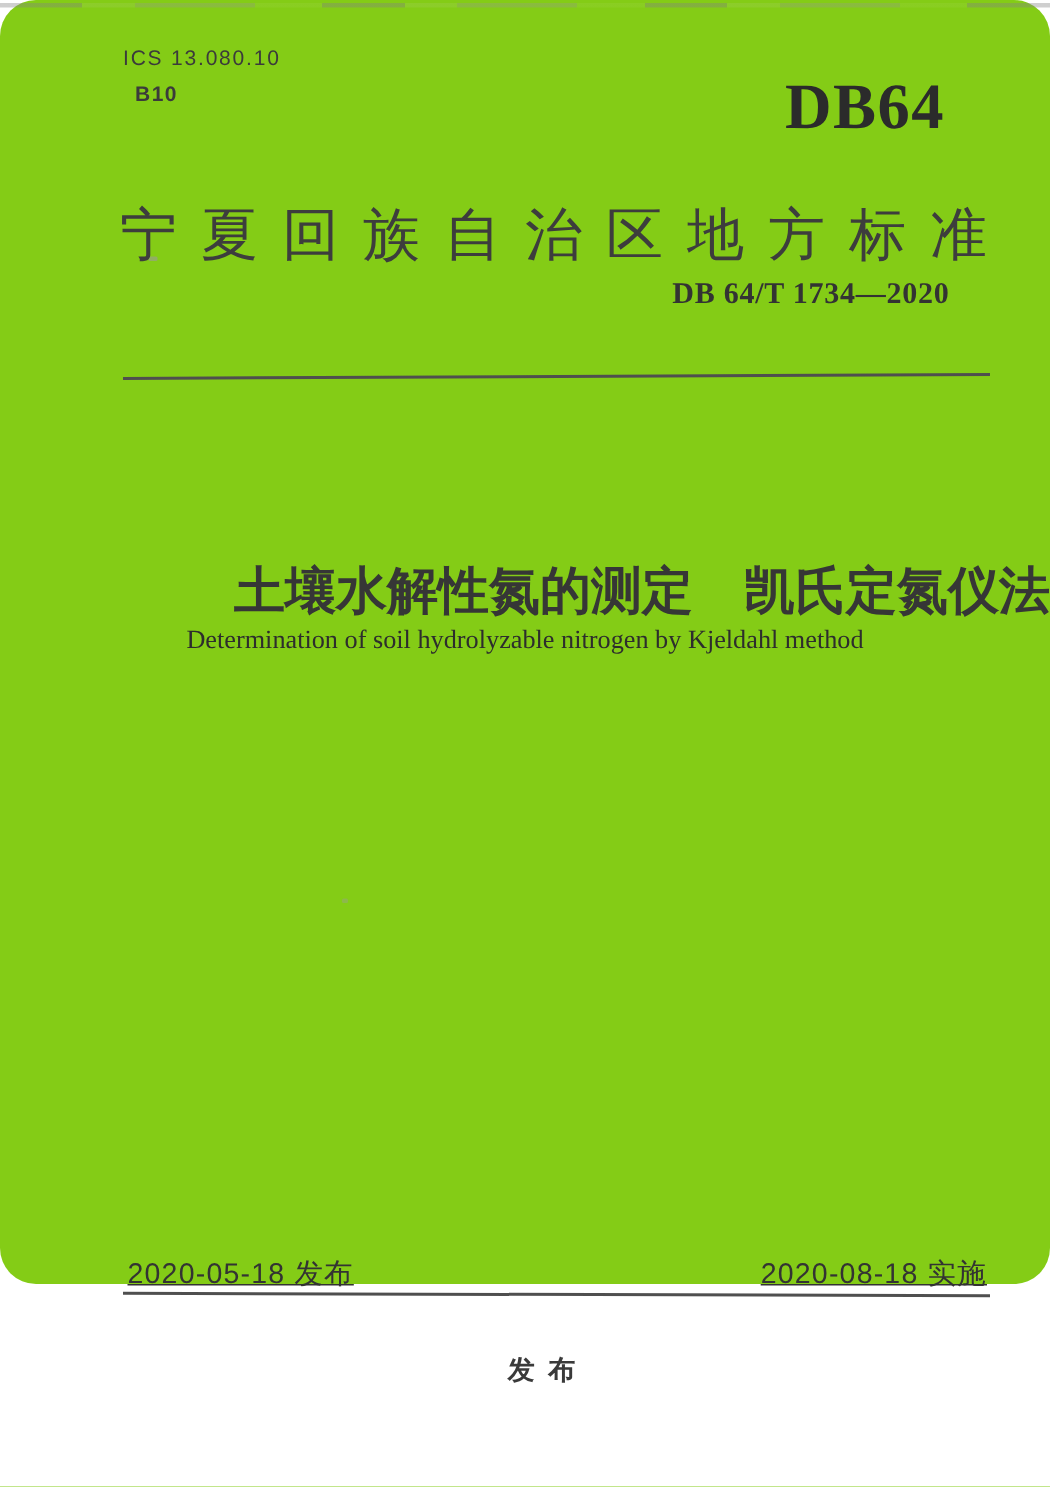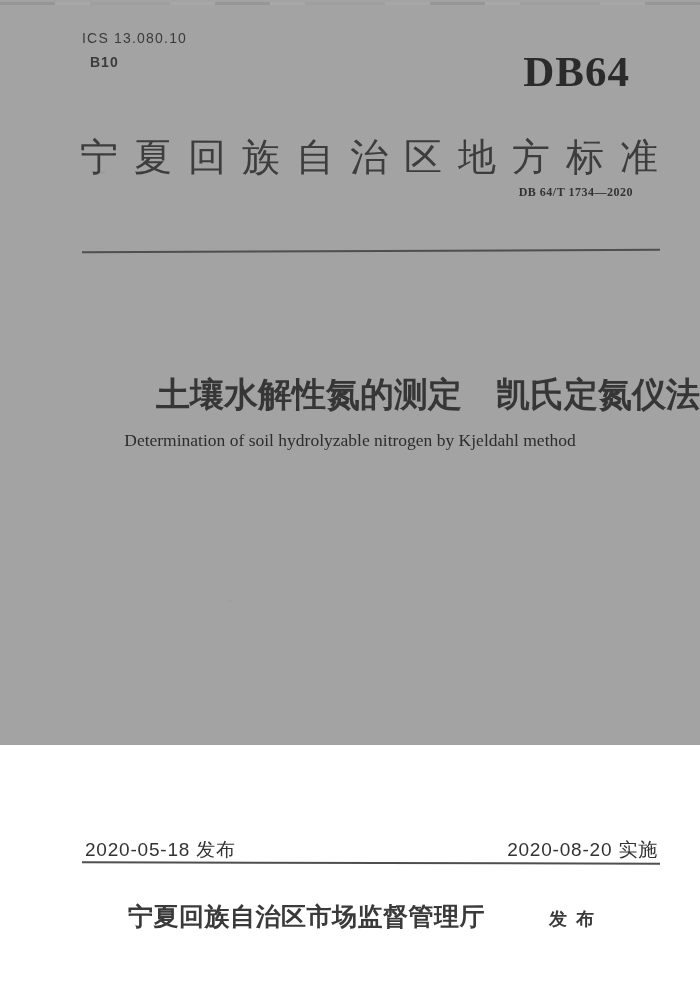--- a/index.html
+++ b/index.html
@@ -4,23 +4,24 @@
 <style>
   html, body { margin: 0; padding: 0; }
   body {
     width: 700px; height: 991px;
     background: #ffffff;
     font-family: "Liberation Sans", sans-serif;
     overflow: hidden;
   }
   .page {
     position: relative;
-    width: 700px; height: 745px;
-    background: #a3a3a3;
+    width: 700px; height: 856px;
+    background: #84cc16;
     color: #333;
+    border-radius: 24px;
   }
   
   .scan-top {
     position: absolute; top: 2px; left: 0; right: 0; height: 3px;
     background: repeating-linear-gradient(90deg,
       rgba(130,130,130,.55) 0 55px,
       rgba(210,210,210,.15) 55px 90px,
       rgba(150,150,150,.45) 90px 170px,
       rgba(235,235,235,.08) 170px 215px);
     opacity: .7;
@@ -48,46 +49,46 @@
   .std-type {
     position: absolute; left: 80px; top: 138px; width: 578px;
     font-size: 38px; font-weight: 500; color: #3d3d3d;
     line-height: 1; white-space: nowrap;
     display: flex; justify-content: space-between;
   }
   .std-type span { display: inline-block; }
   .std-no {
     position: absolute; right: 67px; top: 186px;
     font-family: "Liberation Serif", serif;
-    font-size: 12px; font-weight: 600; letter-spacing: .5px;
+    font-size: 20px; font-weight: 600; letter-spacing: .5px;
     color: #333; line-height: 1;
   }
   .rule {
     position: absolute; height: 2px; background: #4f4f4f;
   }
   .rule-top { left: 82px; width: 578px; top: 250px; transform: rotate(-0.25deg); }
   .rule-dates { left: 82px; width: 578px; top: 862px; transform: rotate(0.15deg); }
 
   .title-cn {
     position: absolute; left: 0; right: 0; top: 377px;
     text-align: right;
     font-size: 34px; font-weight: 700; color: #363636;
     line-height: 1; letter-spacing: 0;
   }
   .title-en {
-    position: absolute; left: 0; right: 0; top: 430px;
+    position: absolute; left: 0; right: 0; top: 416px;
     text-align: center;
     font-family: "Liberation Serif", serif;
     font-size: 17.5px; color: #2d2d2d; line-height: 1.2;
   }
   .dates {
     position: absolute; left: 85px; right: 42px; top: 840px;
     display: flex; justify-content: space-between;
     font-size: 19px; font-weight: 500; color: #333;
-    line-height: 1; letter-spacing: .8px;
+    line-height: 1; letter-spacing: .8px; text-decoration: underline;
   }
   .publisher-row {
     position: absolute; left: 0; right: 0; top: 904px;
     display: flex; justify-content: center; align-items: baseline;
     gap: 64px; transform: translateX(12px);
     line-height: 1;
   }
   .issuer {
     font-size: 25px; font-weight: 700; color: #3a3a3a; letter-spacing: .5px;
   }
@@ -124,23 +125,22 @@
 
   <div class="std-no">DB 64/T 1734—2020</div>
 
   <div class="rule rule-top"></div>
 
   <div class="title-cn">土壤水解性氮的测定　凯氏定氮仪法</div>
   <div class="title-en">Determination of soil hydrolyzable nitrogen by Kjeldahl method</div>
 
   <div class="dates">
     <span>2020-05-18 发布</span>
-    <span>2020-08-20 实施</span>
+    <span>2020-08-18 实施</span>
   </div>
 
   <div class="rule rule-dates"></div>
 
   <div class="publisher-row">
-    <span class="issuer">宁夏回族自治区市场监督管理厅</span>
     <span class="publish-label">发 布</span>
   </div>
 
 </div>
 
 </body></html>

